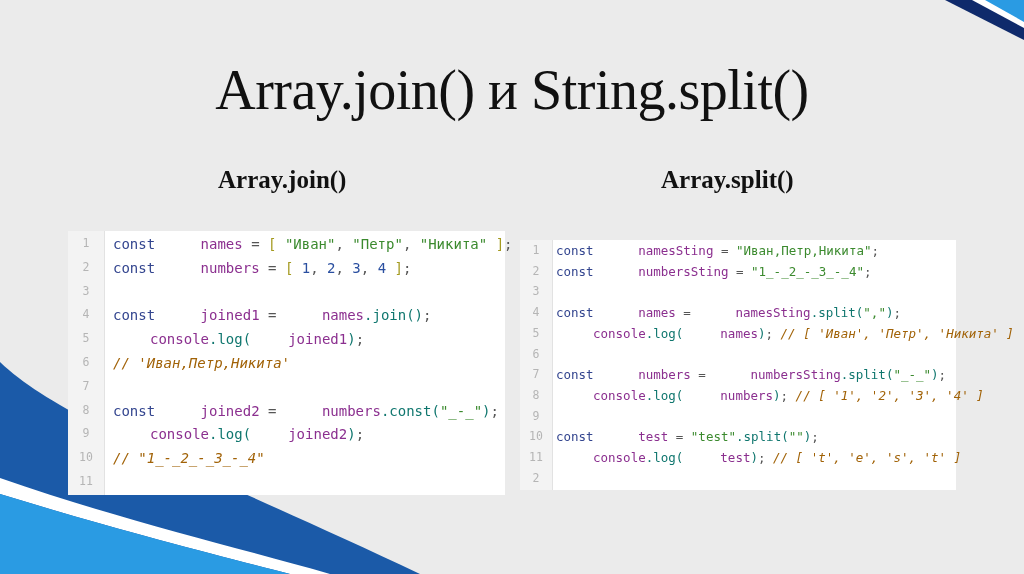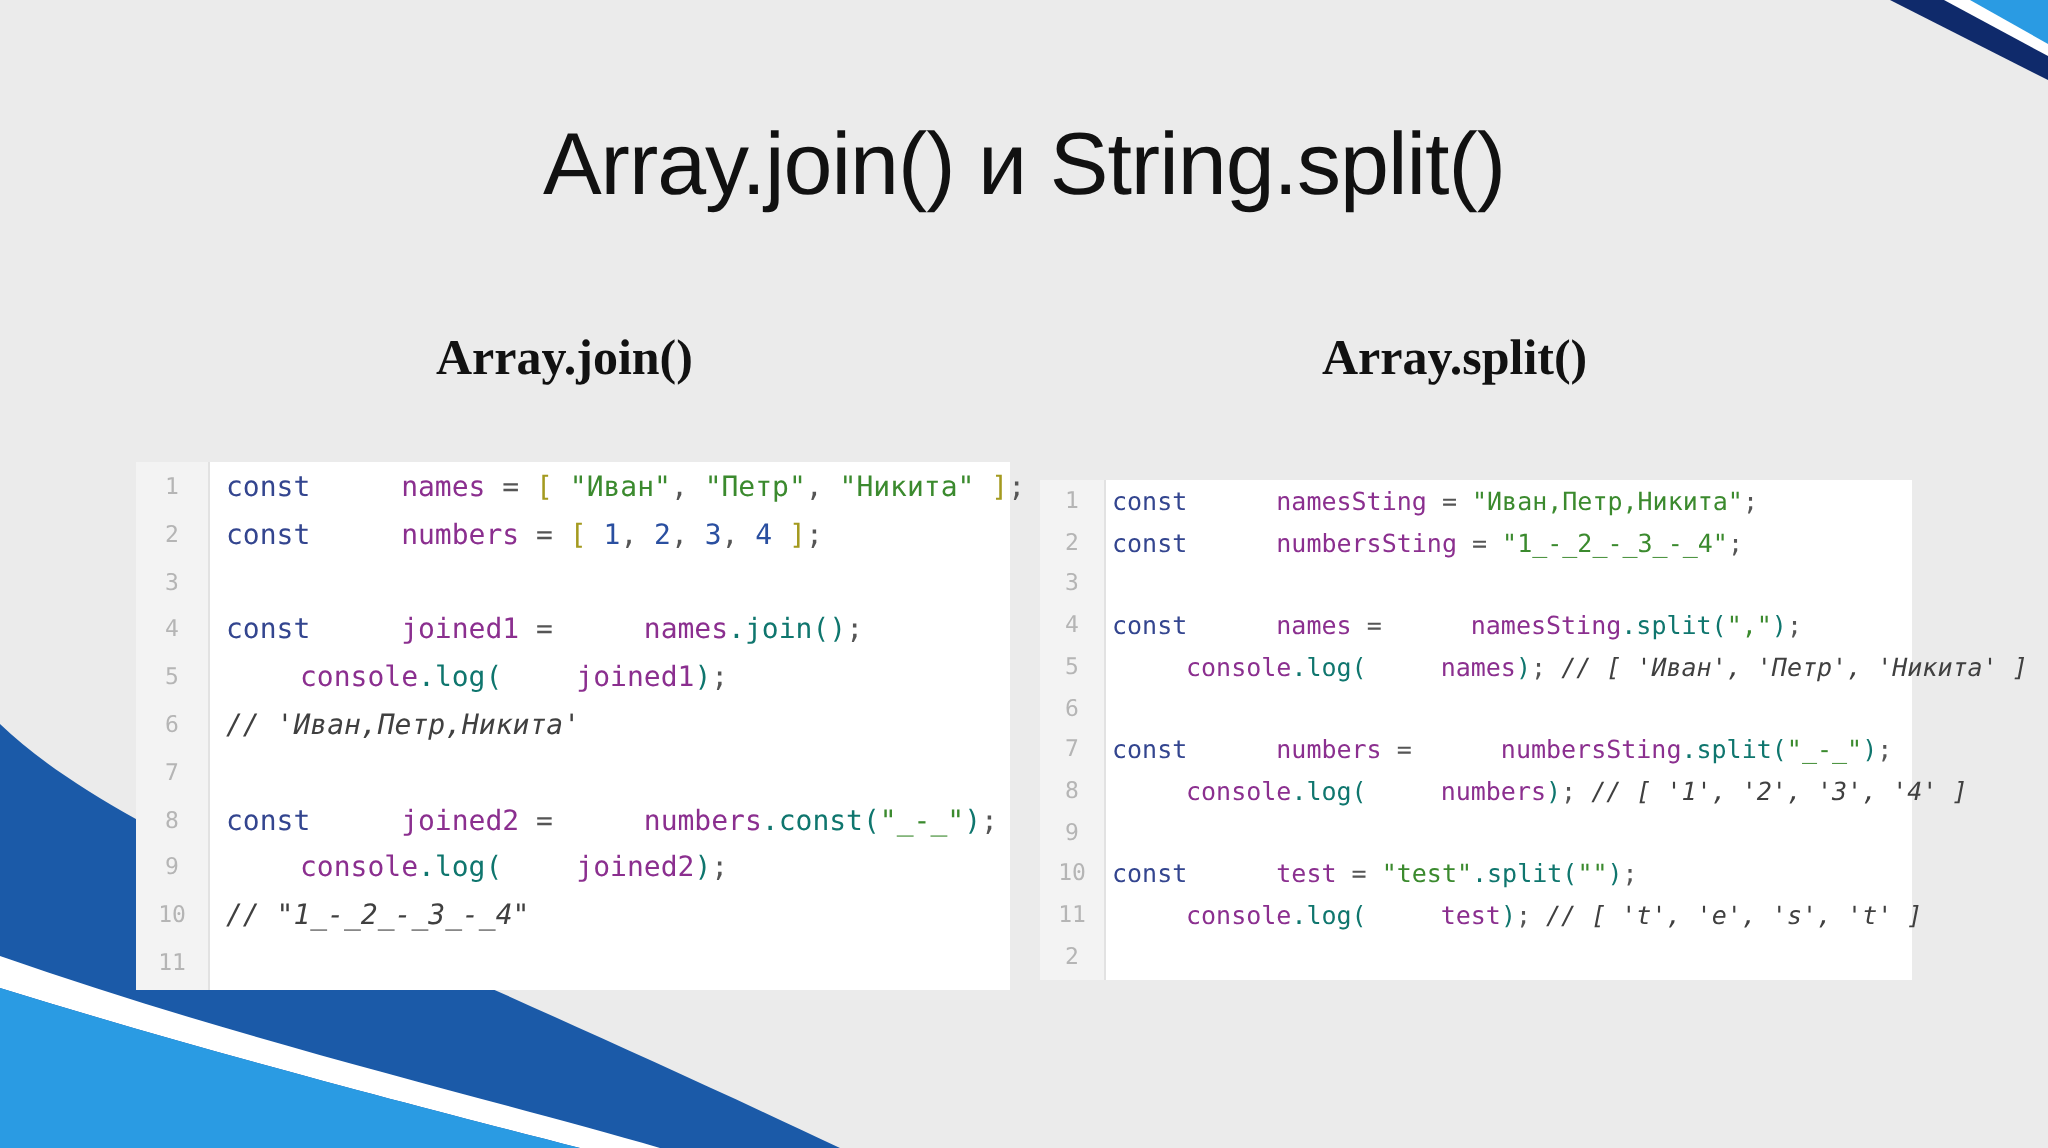--- a/index.html
+++ b/index.html
@@ -4,22 +4,22 @@
 <style>
   html, body { margin:0; padding:0; }
   body {
     width:1024px; height:574px; overflow:hidden; position:relative;
     background:#ebebeb;
     font-family:"Liberation Sans", sans-serif;
   }
   .deco { position:absolute; left:0; top:0; width:1024px; height:574px; z-index:0; }
   .title {
     position:absolute; top:58px; left:0; width:1024px; text-align:center;
-    font-family:Liberation Sans, sans-serif;
-    font-size:44px; color:#111; z-index:2; letter-spacing:-0.5px;
+    font-family:Liberation Serif, serif;
+    font-size:56px; color:#111; z-index:2; letter-spacing:-0.5px;
   }
   .subhead {
     position:absolute; top:166px;
     font-family:"Liberation Serif", serif; font-weight:bold;
     font-size:25px; color:#111; z-index:2;
   }
   .sub-left { left:218px; }
   .sub-right { left:661px; }
   .code-panel {
     position:absolute; background:#fff; z-index:2;
@@ -44,21 +44,21 @@
   .src { position:absolute; }
   .panel-left .src { left:45px; font-size:14px; }
   .panel-right .src { left:36px; font-size:12.5px; }
   .kw { color:#33458f;text-align:center; }
   .var { color:#8b2f8f;padding-left:37px; }
   .str { color:#3b8a2e; }
   .num { color:#2a4fa0; }
   .pun { color:#555; }
   .fn { color:#0f766e; }
   .brk { color:#a49a1f; }
-  .cmt { color:#404040; font-style:italic;text-align:right; }
+  .cmt { color:#a16207; font-style:italic;text-align:right; }
 </style>
 </head>
 <body>
 
 <svg class="deco" viewBox="0 0 1024 574" preserveAspectRatio="none">
 
   <path d="M0,362 C60,420 200,470 420,574 L0,574 Z" fill="#1b5aa8"></path>
   <path d="M0,478 C120,520 240,548 330,574 L290,574 C220,556 110,528 0,494 Z" fill="#ffffff"></path>
   <path d="M0,494 C110,528 220,556 290,574 L0,574 Z" fill="#2a9be3"></path>
 

